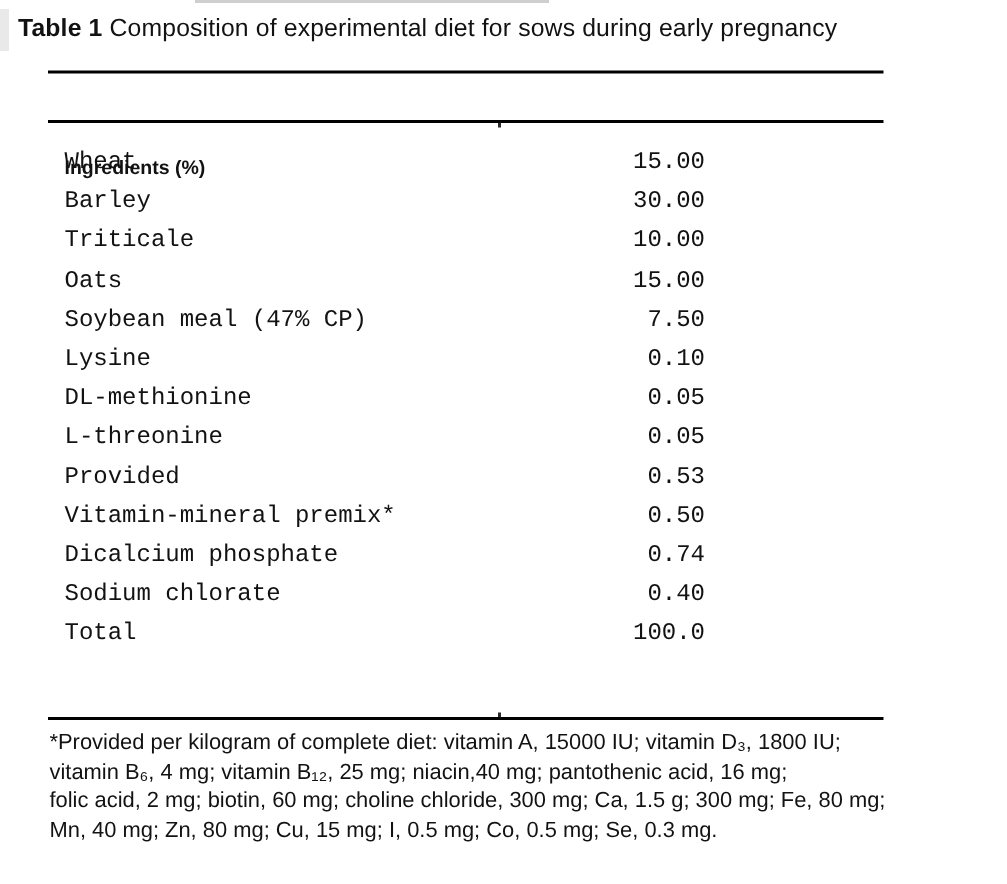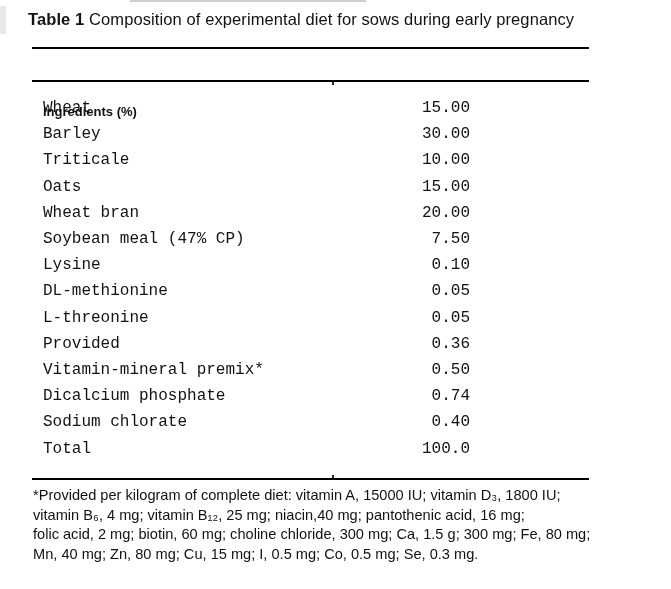--- a/index.html
+++ b/index.html
@@ -23,21 +23,20 @@
   .title {
     position: absolute;
     left: 12px;
     top: 10px;
     font-size: 16.5px;
     letter-spacing: 0.1px;
     white-space: nowrap;
   }
   .title .title-label {
     font-weight: bold;
-    margin-left: 16px;
   }
   .rule {
     position: absolute;
     left: 32px;
     width: 557px;
     height: 2px;
     background: #000000;
   }
   .rule-top    { top: 47px; }
   .rule-mid    { top: 80px; }
@@ -135,42 +134,38 @@
     </div>
     <div class="row">
       <span class="name">Triticale</span>
       <span class="value">10.00</span>
     </div>
     <div class="row">
       <span class="name">Oats</span>
       <span class="value">15.00</span>
     </div>
     <div class="row">
-      <span class="name">Wheat bran</span>
-      <span class="value">20.00</span>
-    </div>
-    <div class="row">
       <span class="name">Soybean meal (47% CP)</span>
       <span class="value">7.50</span>
     </div>
     <div class="row">
       <span class="name">Lysine</span>
       <span class="value">0.10</span>
     </div>
     <div class="row">
       <span class="name">DL-methionine</span>
       <span class="value">0.05</span>
     </div>
     <div class="row">
       <span class="name">L-threonine</span>
       <span class="value">0.05</span>
     </div>
     <div class="row">
       <span class="name">Provided</span>
-      <span class="value">0.36</span>
+      <span class="value">0.53</span>
     </div>
     <div class="row">
       <span class="name">Vitamin-mineral premix*</span>
       <span class="value">0.50</span>
     </div>
     <div class="row">
       <span class="name">Dicalcium phosphate</span>
       <span class="value">0.74</span>
     </div>
     <div class="row">

